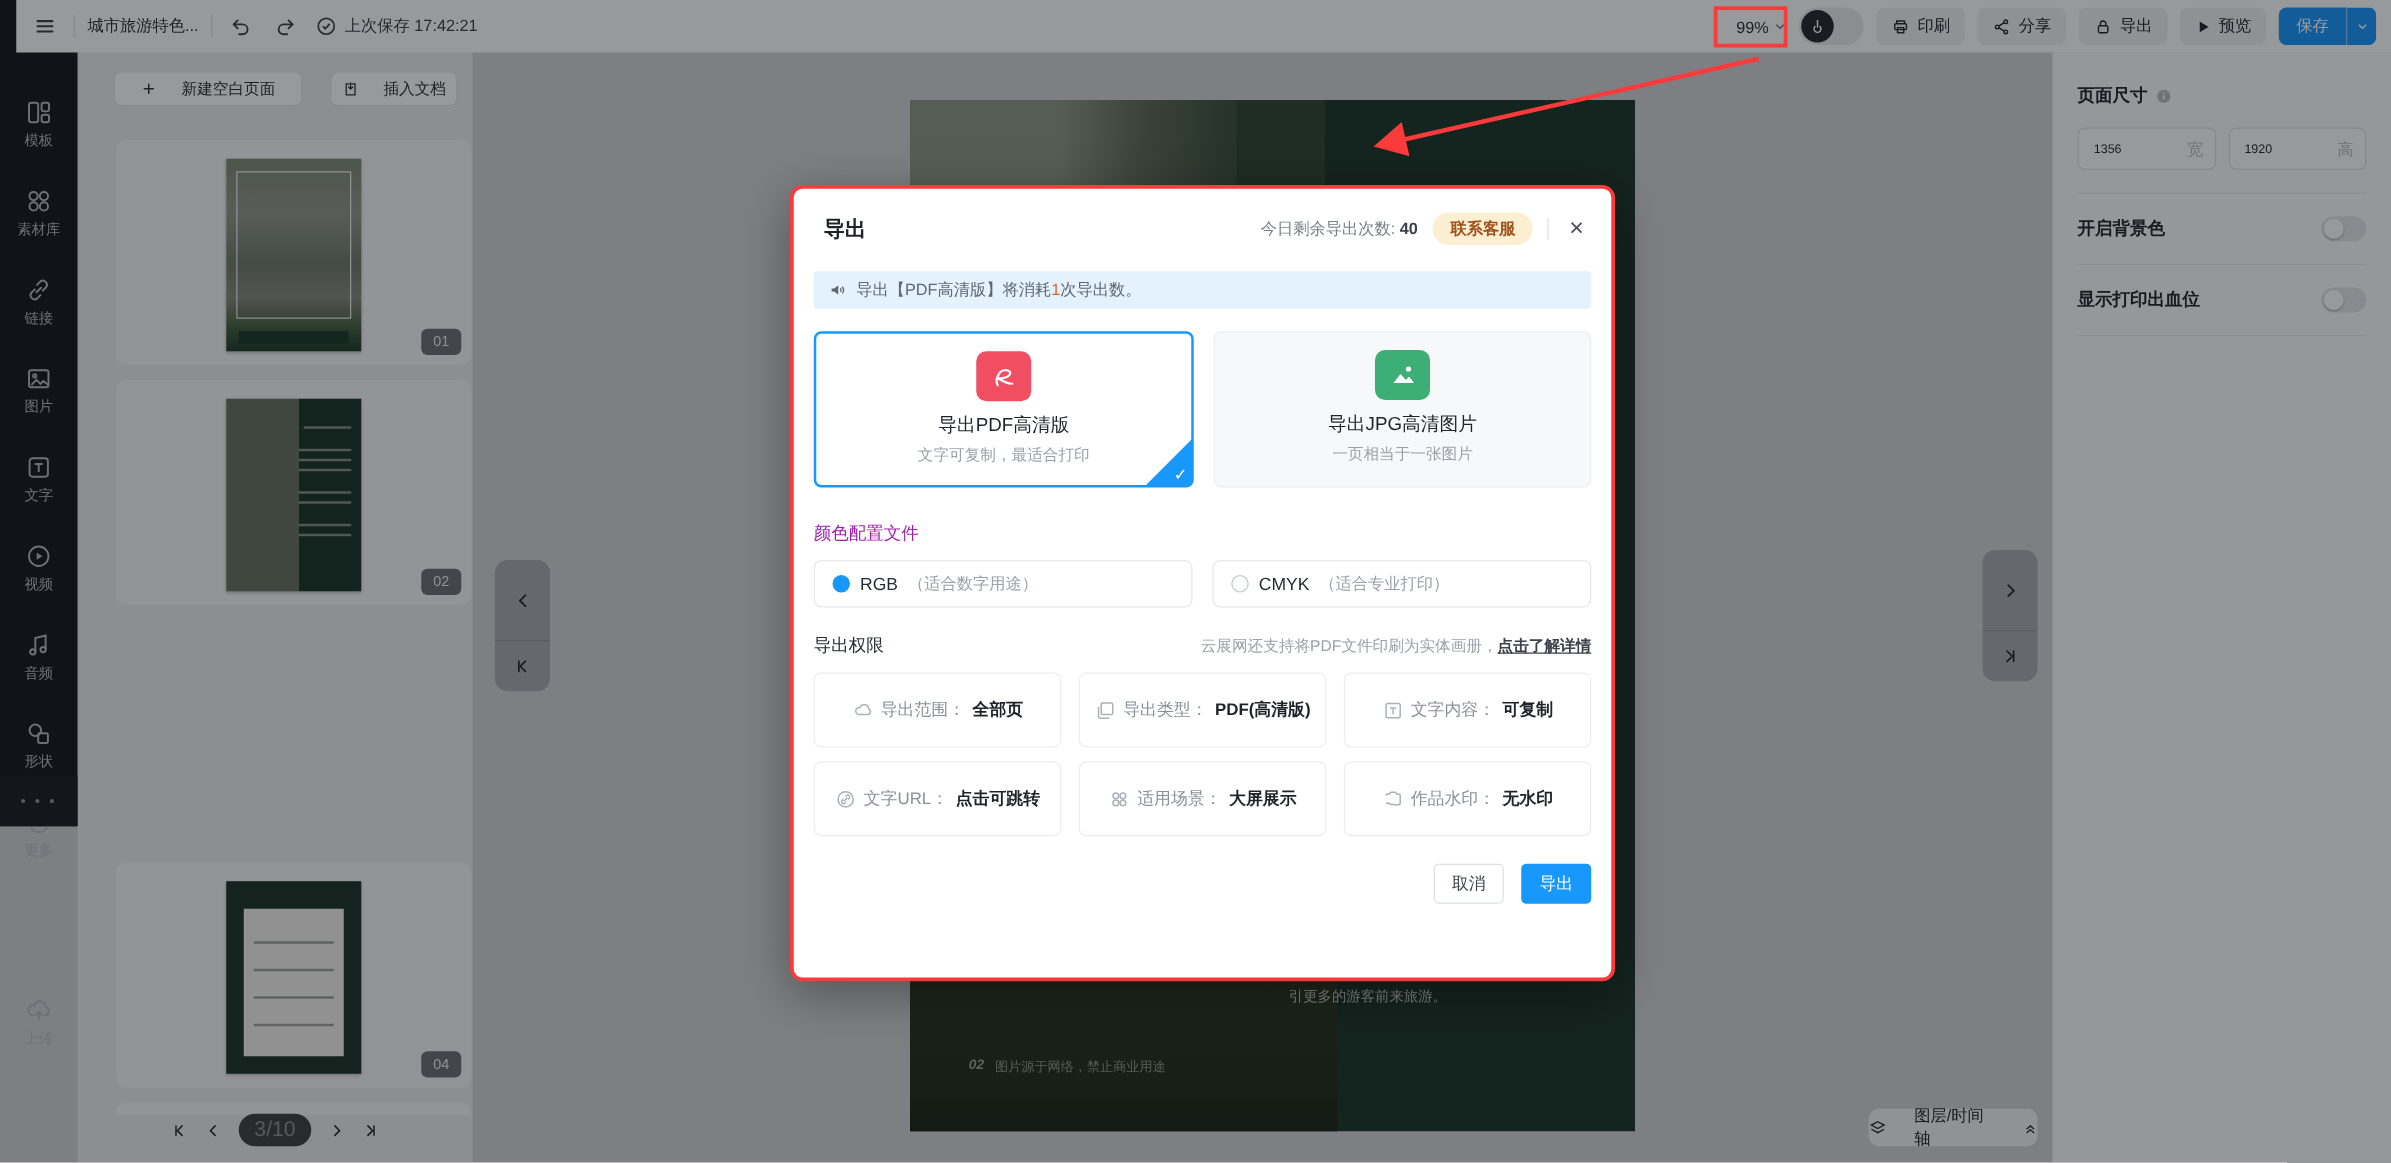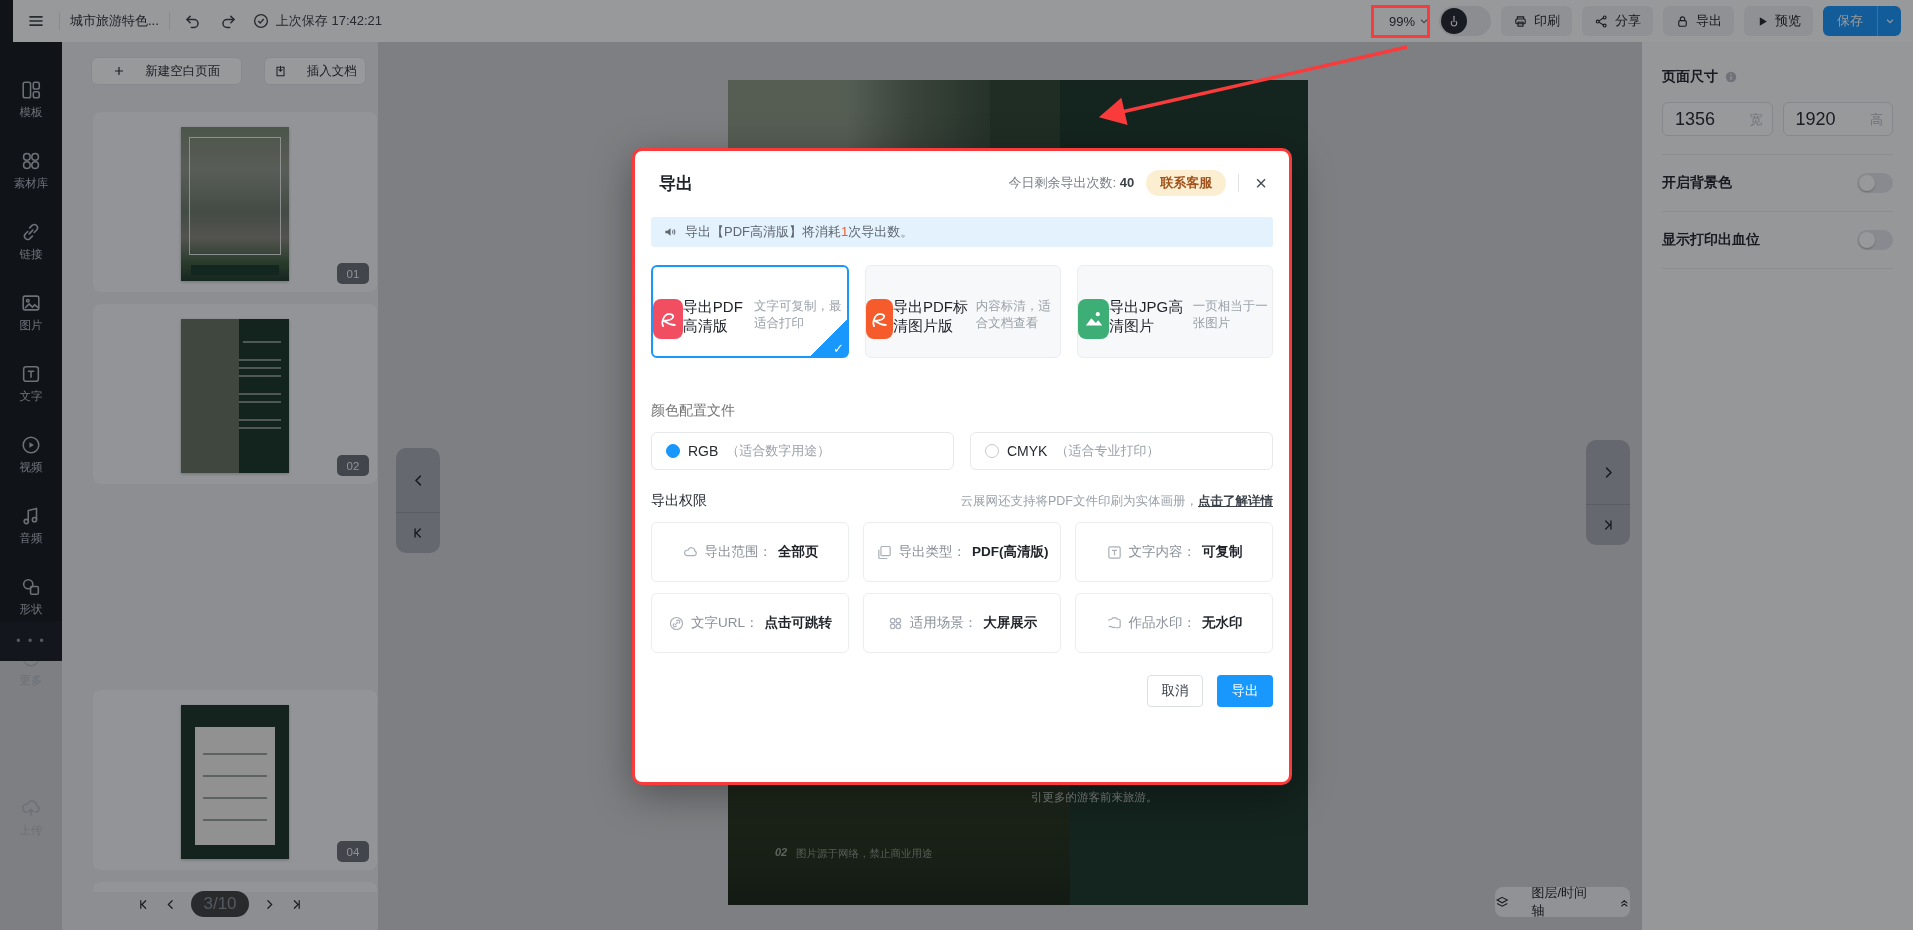--- a/index.html
+++ b/index.html
@@ -74,21 +74,21 @@
   .nav-pill .d{height:1px;background:#95999f;}
   .pill-l{left:18px;top:406px;height:105px;}
   .pill-r{left:1208px;top:398px;height:105px;}
   .layers-btn{position:absolute;left:1117px;top:845px;width:135px;height:30px;background:#f2f3f4;border-radius:8px;display:flex;align-items:center;justify-content:center;gap:22px;font-size:13px;color:#23272e;cursor:pointer;}
 
   
   .rpanel{position:absolute;right:0;top:42px;width:271px;bottom:0;background:#fbfbfc;padding:0 20px;z-index:5;}
   .rp-title{margin-top:26px;font-size:14px;font-weight:bold;color:#23272e;display:flex;align-items:center;gap:6px;}
   .rp-sizes{margin-top:16px;display:flex;gap:10px;}
   .size-field{position:relative;flex:1;}
-  .size-field input{width:100%;height:34px;border:1px solid #dfe2e6;border-radius:6px;background:#fff;font-size:18px;color:#262b33;padding:0 28px 0 12px;font-family:inherit;}
+  .size-field input{width:100%;height:34px;border:1px solid #dfe2e6;border-radius:6px;background:#fff;font-size:10px;color:#262b33;padding:0 28px 0 12px;font-family:inherit;}
   .size-field .unit{position:absolute;right:10px;top:9px;font-size:13px;color:#b6bcc4;}
   .rp-div{height:1px;background:#ececee;margin:18px 0;}
   .rp-row{display:flex;align-items:center;justify-content:space-between;font-size:14px;font-weight:bold;color:#23272e;}
   .toggle{width:36px;height:20px;border-radius:10px;background:#e4e6ea;position:relative;cursor:pointer;}
   .toggle .knob{position:absolute;left:2px;top:2px;width:16px;height:16px;border-radius:50%;background:#fff;box-shadow:0 1px 2px rgba(0,0,0,.25);}
 
   
   .dim{position:absolute;inset:0;background:rgba(10,12,16,.42);z-index:50;}
 
   
@@ -97,29 +97,29 @@
   .m-title{font-size:17px;font-weight:bold;color:#1f2329;}
   .m-right{margin-left:auto;display:flex;align-items:center;gap:12px;}
   .m-remain{font-size:13px;color:#777e87;}
   .m-remain b{color:#3c4149;font-weight:bold;}
   .m-badge{height:26px;padding:0 14px;border-radius:13px;background:#fceed1;color:#a0521d;font-size:13px;font-weight:bold;display:flex;align-items:center;cursor:pointer;}
   .m-hd{width:1px;height:18px;background:#e2e2e2;}
   .m-close{font-size:20px;color:#4a4f57;cursor:pointer;line-height:1;padding:2px 4px;}
   .m-notice{margin:2px 16px 0;height:30px;background:#e3f2fc;border-radius:3px;display:flex;align-items:center;gap:8px;padding:0 12px;font-size:13px;color:#606770;}
   .m-notice .n1{color:#f25b2a;}
   .m-cards{margin:18px 16px 0;display:flex;gap:16px;}
-  .m-card{flex:1;height:93px;border:1px solid #ebedf0;border-radius:6px;background:#f7f8fa;position:relative;display:flex;flex-direction:row;align-items:center;cursor:pointer;}
+  .m-card{flex:1;height:125px;border:1px solid #ebedf0;border-radius:6px;background:#f7f8fa;position:relative;display:flex;flex-direction:column;align-items:center;cursor:pointer;}
   .m-card.sel{background:#fff;border:2px solid var(--blue);}
   .fmt-ic{width:44px;height:40px;border-radius:8px;margin-top:14px;display:flex;align-items:center;justify-content:center;}
   .fmt-pink{background:#f24e62;} .fmt-orange{background:#f55b2b;} .fmt-green{background:#3dae76;}
   .m-card .t{margin-top:10px;font-size:15px;color:#1f2329;}
   .m-card .d{margin-top:6px;font-size:12.5px;color:var(--gray);}
   .corner{position:absolute;right:-1px;bottom:-1px;width:38px;height:38px;border-radius:0 0 4px 0;background:linear-gradient(to top left,var(--blue) 50%,transparent 50.5%);}
   .corner span{position:absolute;right:4px;bottom:1px;color:#fff;font-size:13px;font-weight:bold;}
-  .m-sec-label{margin:44px 16px 0;font-size:14px;color:#737373;}
+  .m-sec-label{margin:28px 16px 0;font-size:14px;color:#a21caf;}
   .m-radios{margin:12px 16px 0;display:flex;gap:16px;}
   .radio-card{flex:1;height:38px;border:1px solid #e6e8eb;border-radius:6px;display:flex;align-items:center;gap:8px;padding:0 14px;cursor:pointer;}
   .rdot{width:14px;height:14px;border-radius:50%;}
   .rdot.on{background:var(--blue);box-shadow:inset 0 0 0 3.5px var(--blue);border:1px solid var(--blue);}
   .rdot.off{border:1.5px solid #c3c8cd;background:#fff;}
   .radio-card .rl{font-size:14px;color:#262b33;}
   .radio-card .rd{font-size:13px;color:var(--gray);}
   .m-perm-row{margin:22px 16px 0;display:flex;align-items:baseline;}
   .m-perm-row .pl{font-size:14px;color:#262b33;}
   .m-perm-row .pt{margin-left:auto;font-size:12.5px;color:var(--gray);}
@@ -515,29 +515,20 @@
               <path d="M10 24 C7 19 11 10 16 9 C21 8 24 11 21.5 14 C19 17 12 17.5 9.5 16.5 C14 19.5 19 22.5 24.5 22.5"></path>
             </svg>
         </div>
         <span class="t">导出PDF高清版</span>
         <span class="d">文字可复制，最适合打印</span>
         <span class="corner">
             <span>✓</span>
           </span>
       </div>
       <div class="m-card">
-        <div class="fmt-ic fmt-orange">
-          <svg width="26" height="24" viewBox="0 0 32 30" fill="none" stroke="#fff" stroke-width="2.2" stroke-linecap="round">
-              <path d="M10 24 C7 19 11 10 16 9 C21 8 24 11 21.5 14 C19 17 12 17.5 9.5 16.5 C14 19.5 19 22.5 24.5 22.5"></path>
-            </svg>
-        </div>
-        <span class="t">导出PDF标清图片版</span>
-        <span class="d">内容标清，适合文档查看</span>
-      </div>
-      <div class="m-card">
         <div class="fmt-ic fmt-green">
           <svg width="26" height="24" viewBox="0 0 32 30">
               <circle cx="22" cy="9" r="2.6" fill="#fff"></circle>
               <path d="M7 23 l7-9 5.5 6 3-3.5 5 6.5 z" fill="#fff"></path>
             </svg>
         </div>
         <span class="t">导出JPG高清图片</span>
         <span class="d">一页相当于一张图片</span>
       </div>
     </div>

